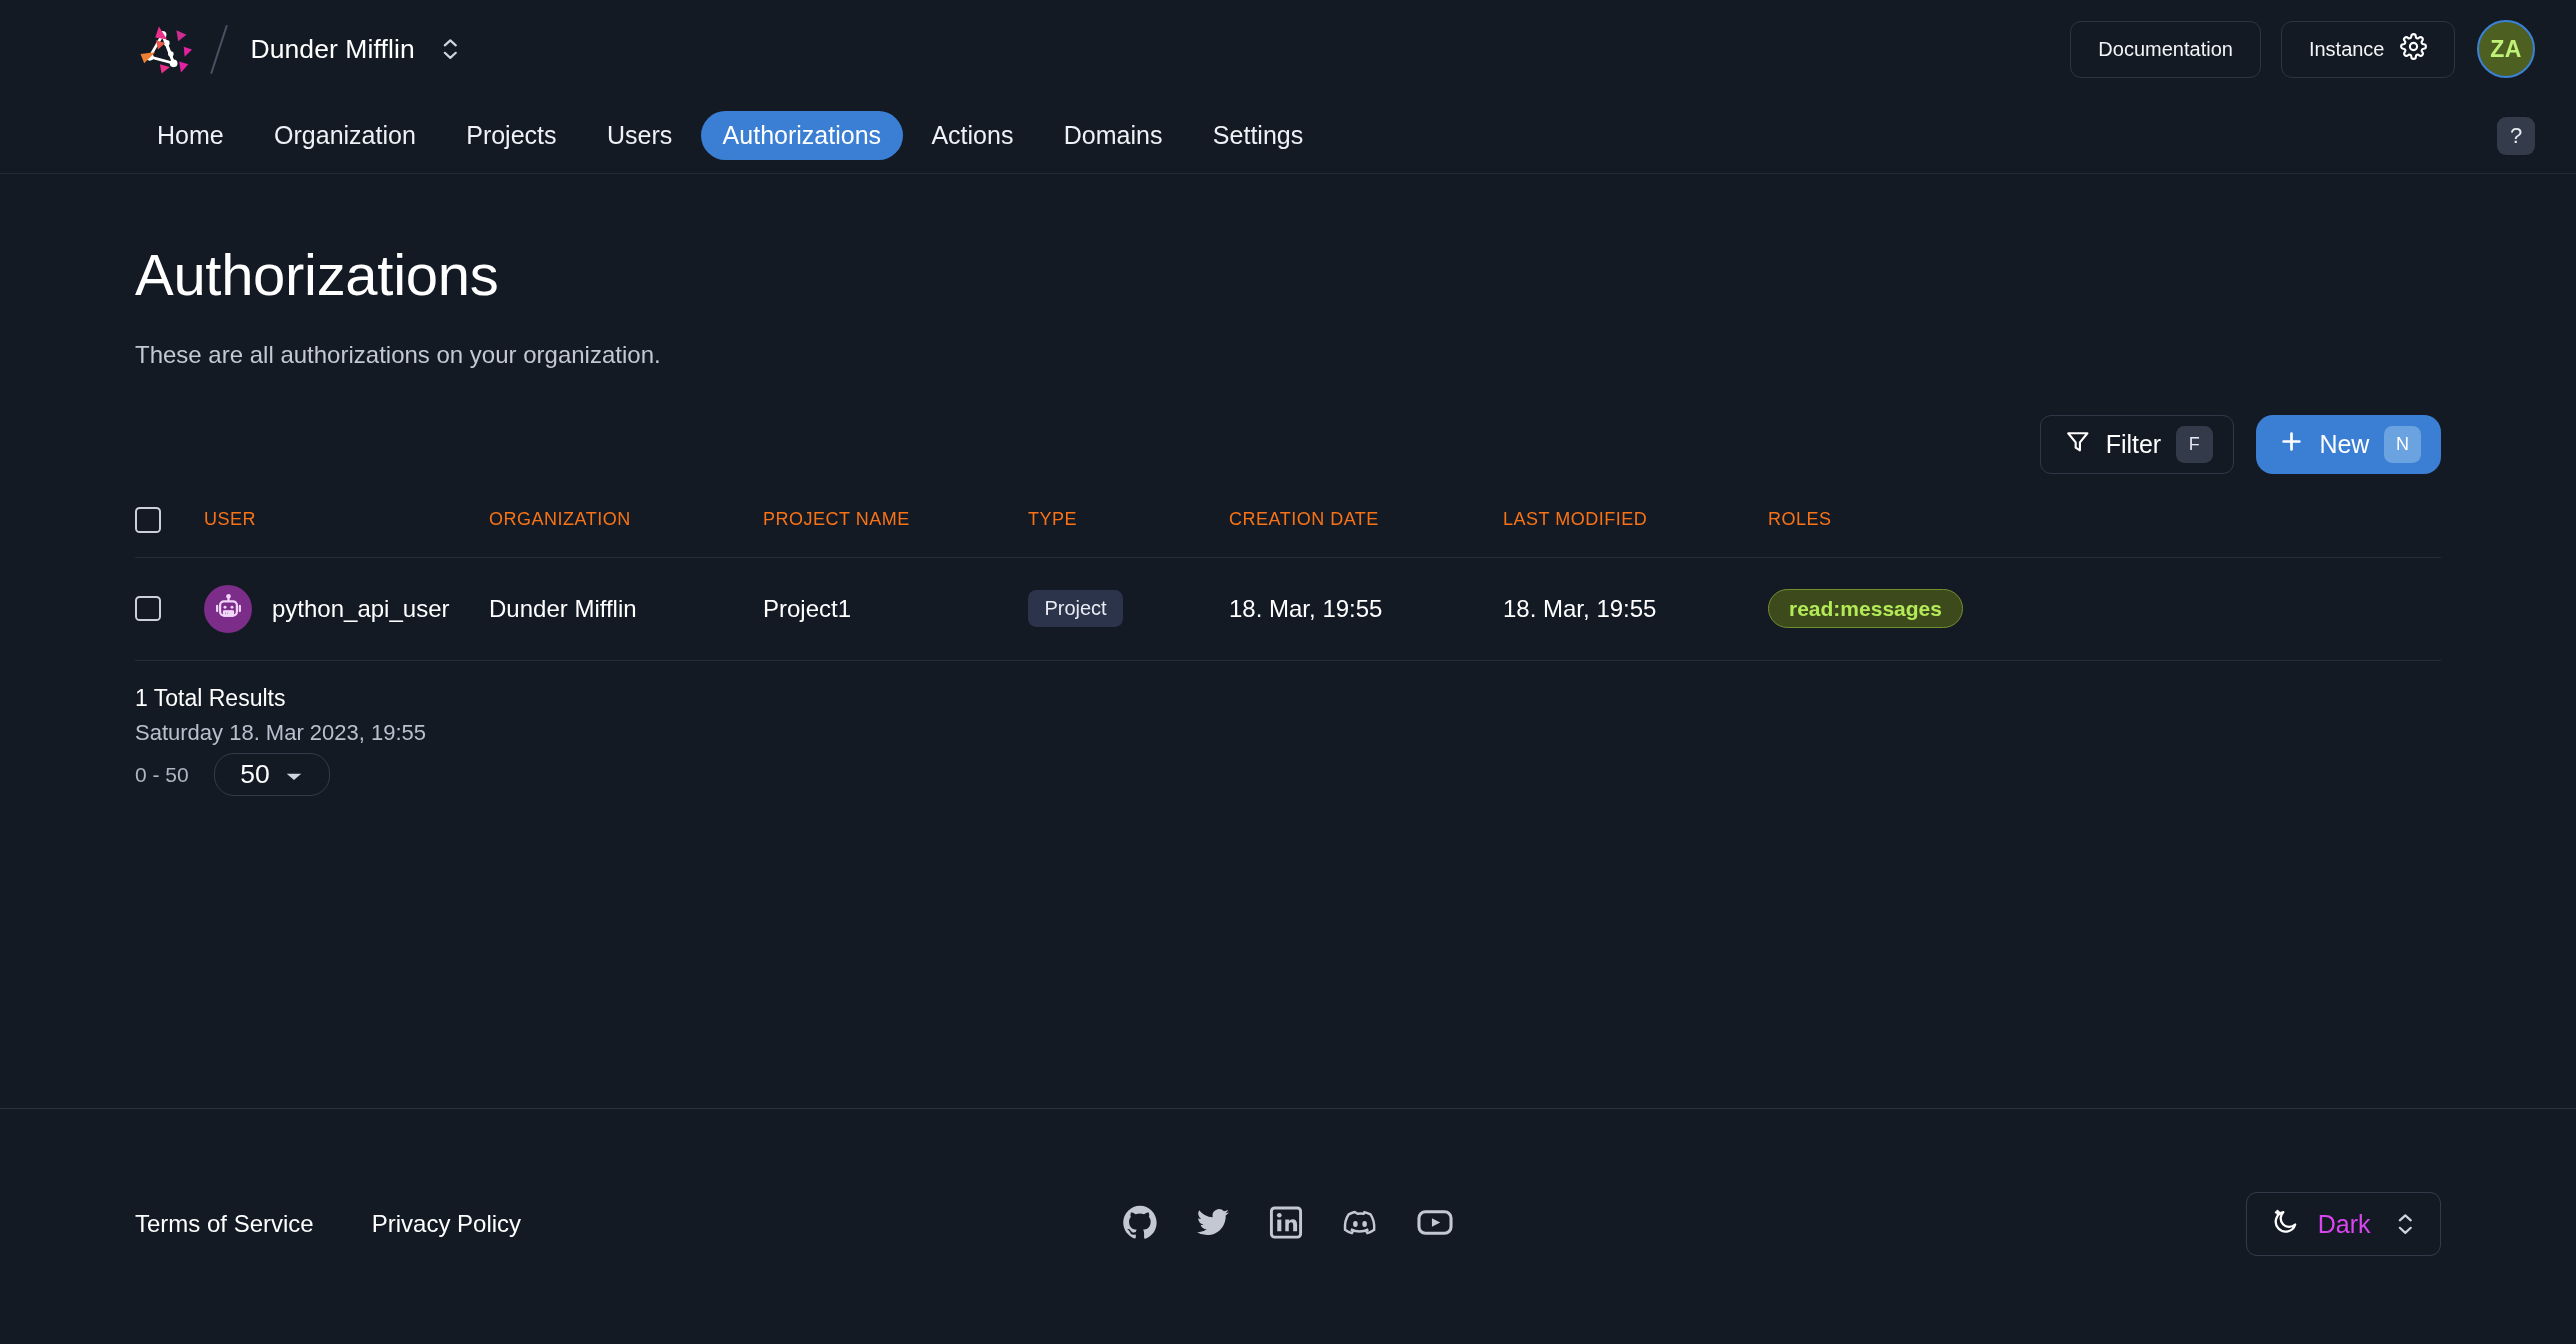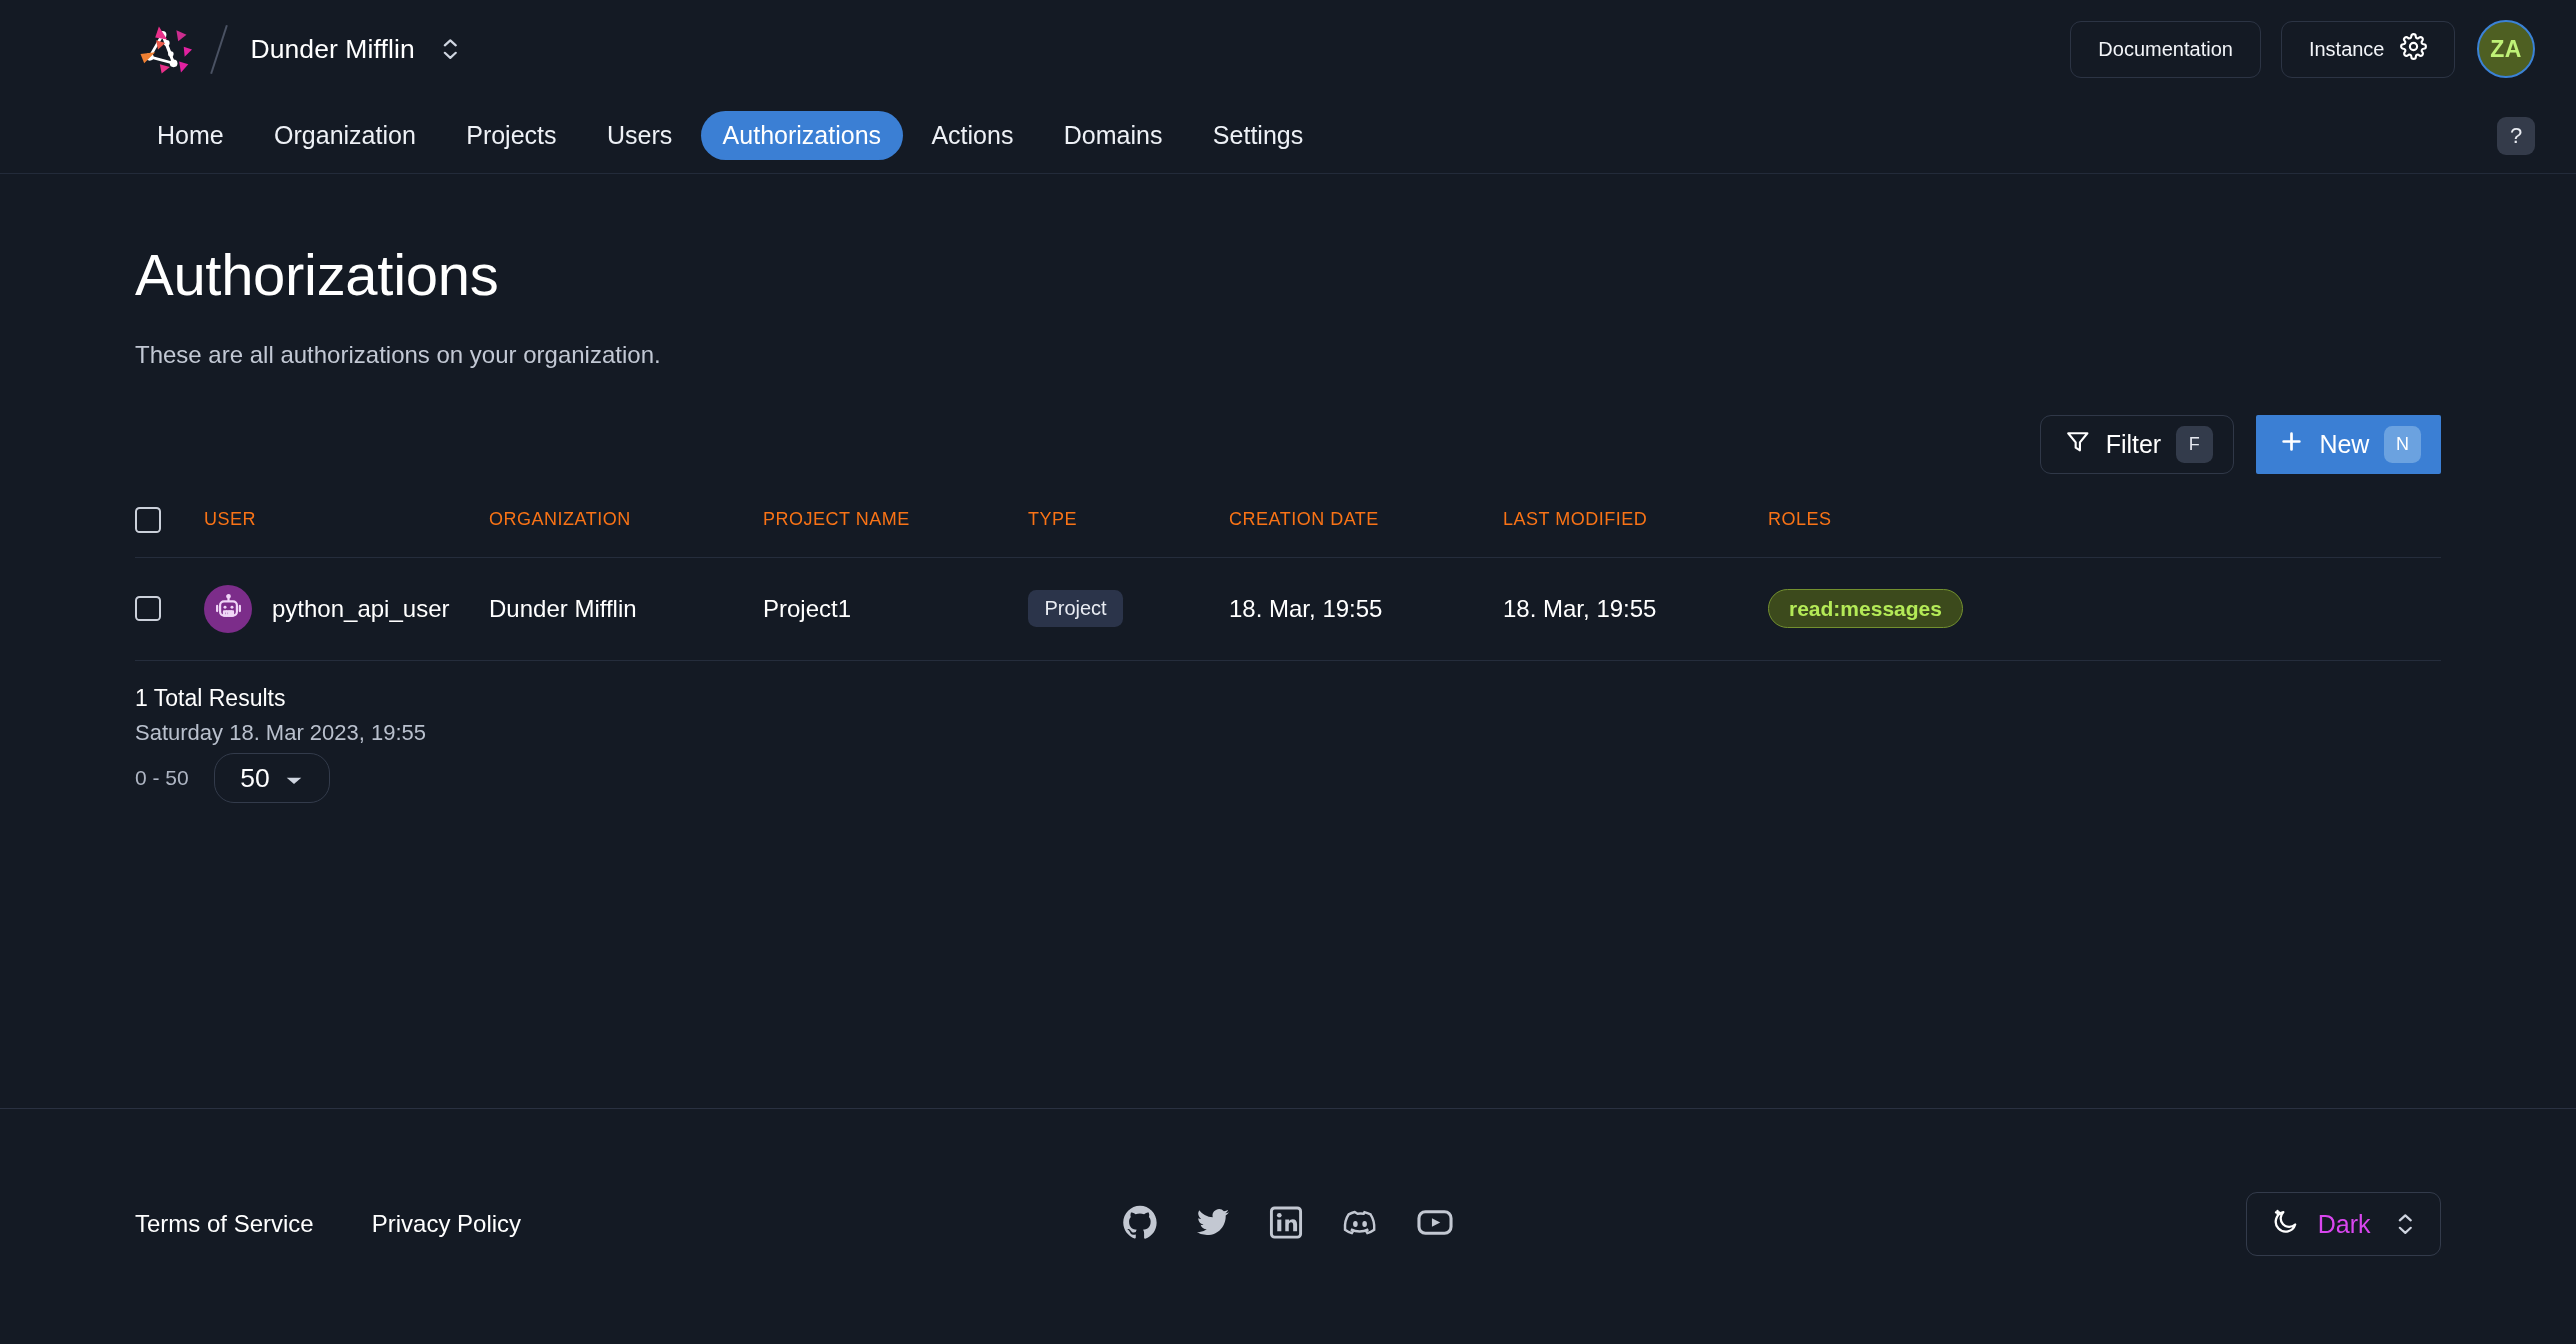--- a/index.html
+++ b/index.html
@@ -148,21 +148,21 @@
     background: #333b4b;
     color: #e6e9f0;
     font-size: 18px;
     display: inline-flex;
     align-items: center; justify-content: center;
   }
   .new-btn {
     height: 59px;
     margin-left: 22px;
     border: none;
-    border-radius: 2px;
+    border-radius: 17px;
     background: #3b7fd4;
     color: #ffffff;
     font-size: 25px;
     display: inline-flex;
     align-items: center;
     gap: 14.6px;
     padding: 0 20px 0 22px;
     cursor: pointer;
     font-family: "Liberation Sans", sans-serif;
   }
@@ -238,21 +238,21 @@
     align-items: flex-start;
     justify-content: space-between;
     margin-top: 24px;
     flex-direction: column;
   }
   .results-count { color: #ffffff; font-size: 23px; }
   .results-date { color: #b9c0cd; font-size: 22px; margin-top: 8.2px; }
   .pager { display: flex; align-items: center; gap: 25.6px; margin-top: 7.3px; }
   .pager-range { color: #aeb5c3; font-size: 21px; }
   .pager-select {
-    height: 50px;
+    height: 43px;
     min-width: 87px;
     border: 0.9px solid #333b4b;
     border-radius: 20px;
     background: transparent;
     color: #ffffff;
     font-size: 26.5px;
     display: inline-flex;
     align-items: center;
     justify-content: center;
     gap: 14.6px;

